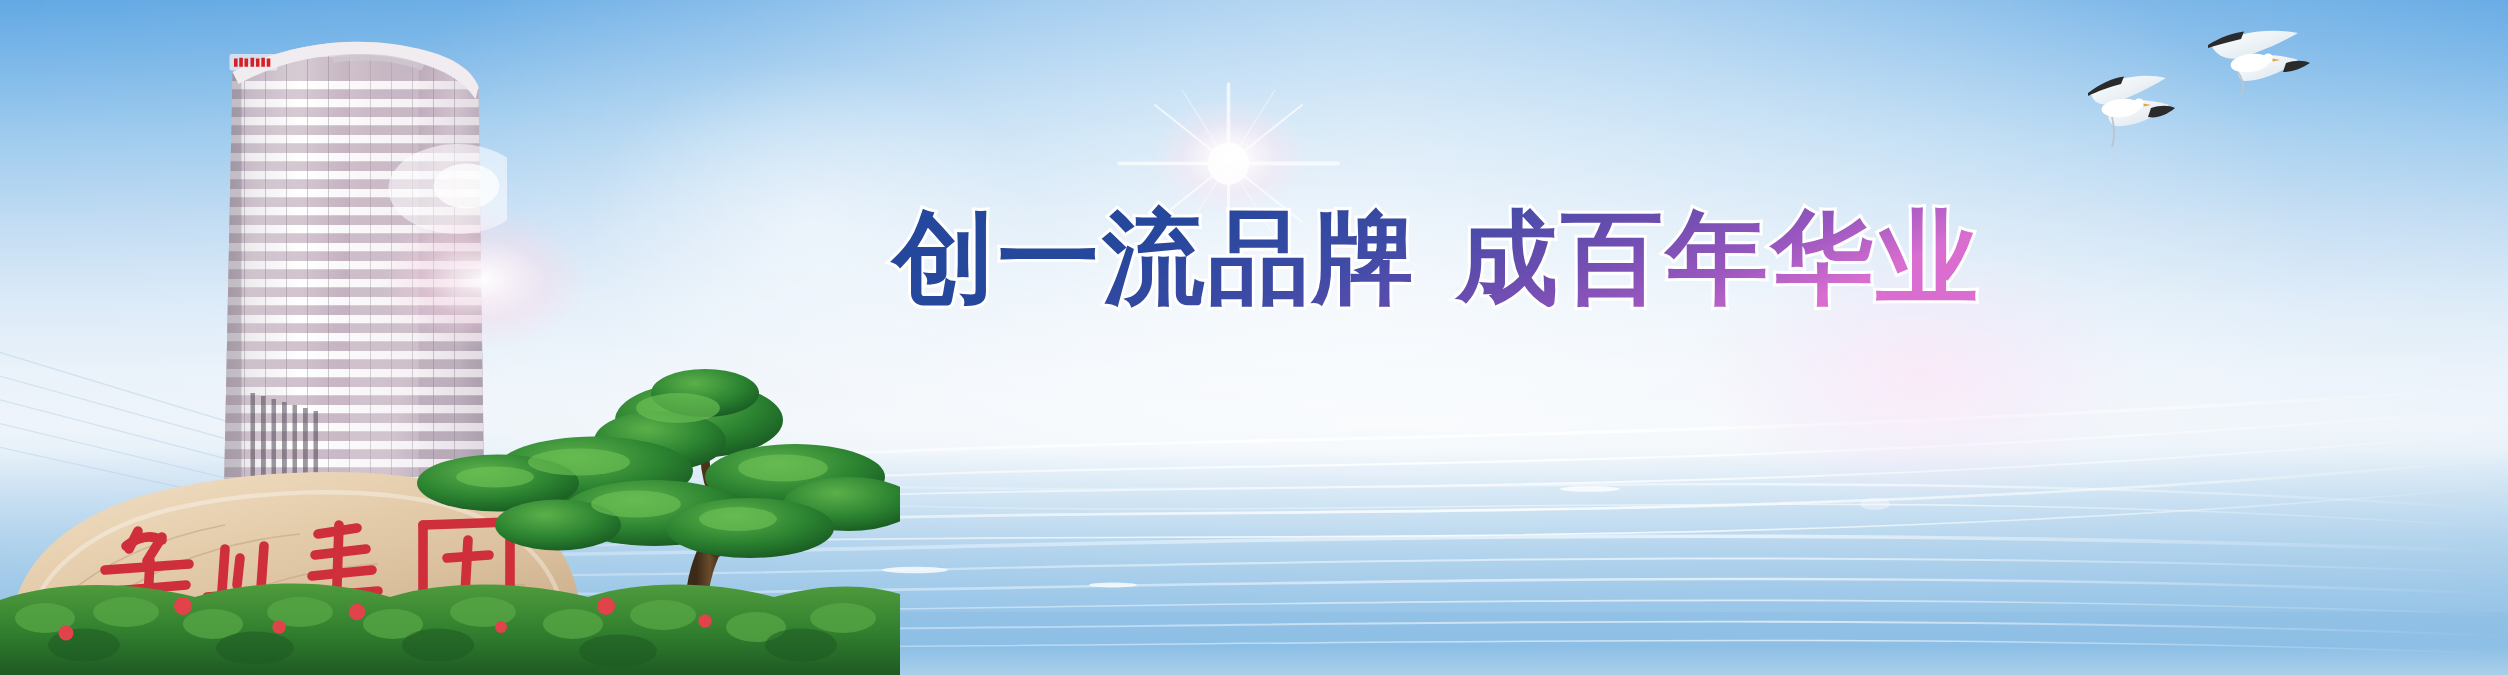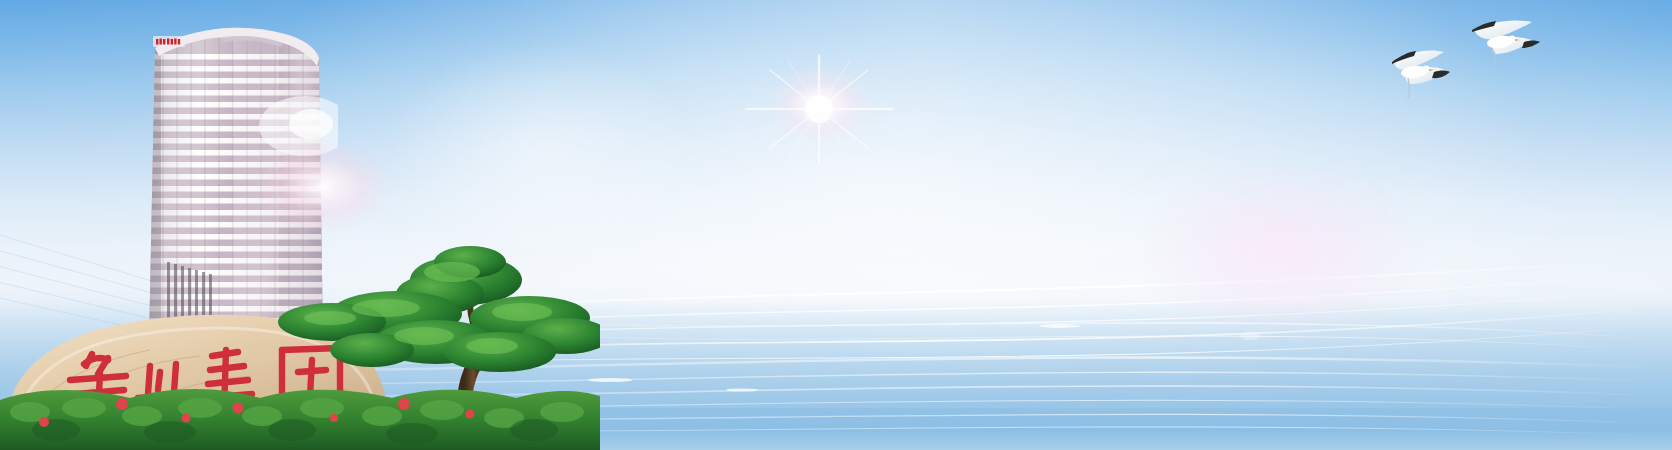--- a/index.html
+++ b/index.html
@@ -448,14 +448,29 @@
         <circle cx="186" cy="186" r="4.5"></circle>
         <circle cx="238" cy="176" r="5.5"></circle>
         <circle cx="334" cy="186" r="4"></circle>
         <circle cx="404" cy="172" r="6"></circle>
         <circle cx="44" cy="190" r="5"></circle>
         <circle cx="470" cy="182" r="4.5"></circle>
       </g>
     </g>
   </svg>
 
+  <div class="slogan">
+    <svg viewBox="0 0 760 84" width="760" height="84">
+      <defs>
+        <linearGradient id="txtG" x1="0" y1="0" x2="1" y2="0.25">
+          <stop offset="0" stop-color="#23489c"></stop>
+          <stop offset="0.30" stop-color="#26479c"></stop>
+          <stop offset="0.52" stop-color="#3f4ba6"></stop>
+          <stop offset="0.70" stop-color="#6b4db0"></stop>
+          <stop offset="0.86" stop-color="#9a57bf"></stop>
+          <stop offset="1" stop-color="#d96ed0"></stop>
+        </linearGradient>
+      </defs>
+      <text x="0" y="64" font-family="'DejaVu Sans','Liberation Sans',sans-serif" font-size="68" font-weight="bold" letter-spacing="2" fill="url(#txtG)" stroke="#ffffff" stroke-width="4" paint-order="stroke fill">创一流品牌  成百年华业</text>
+    </svg>
+  </div>
 
 </div>
 
 </body></html>

